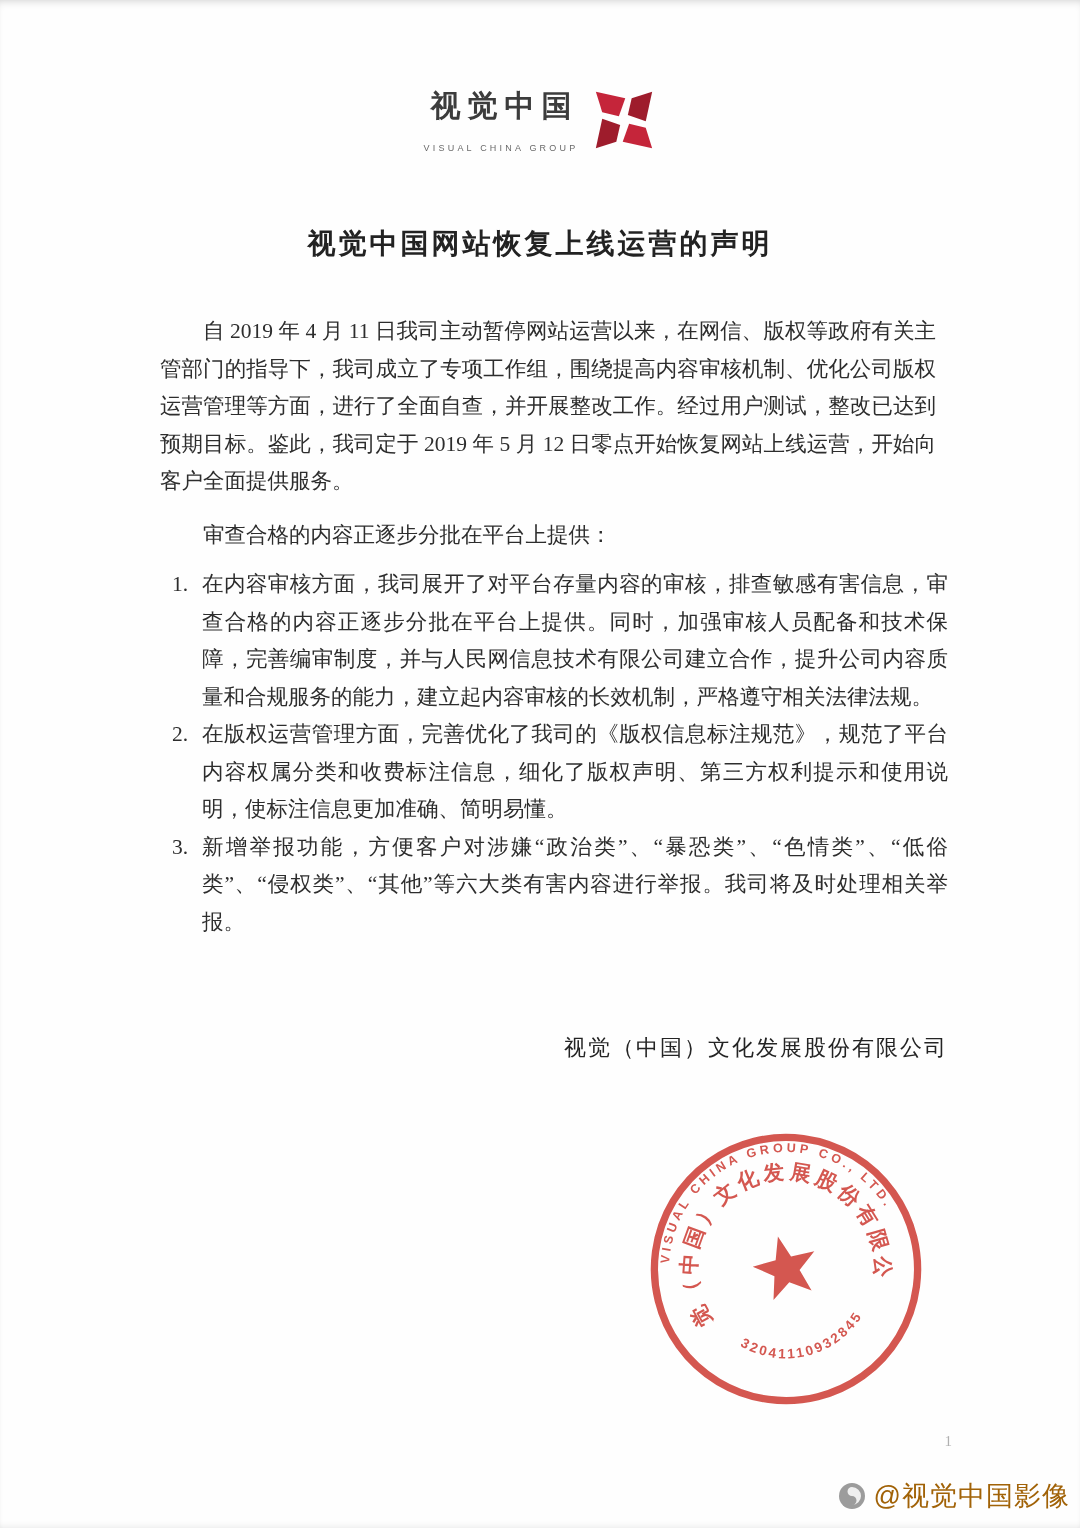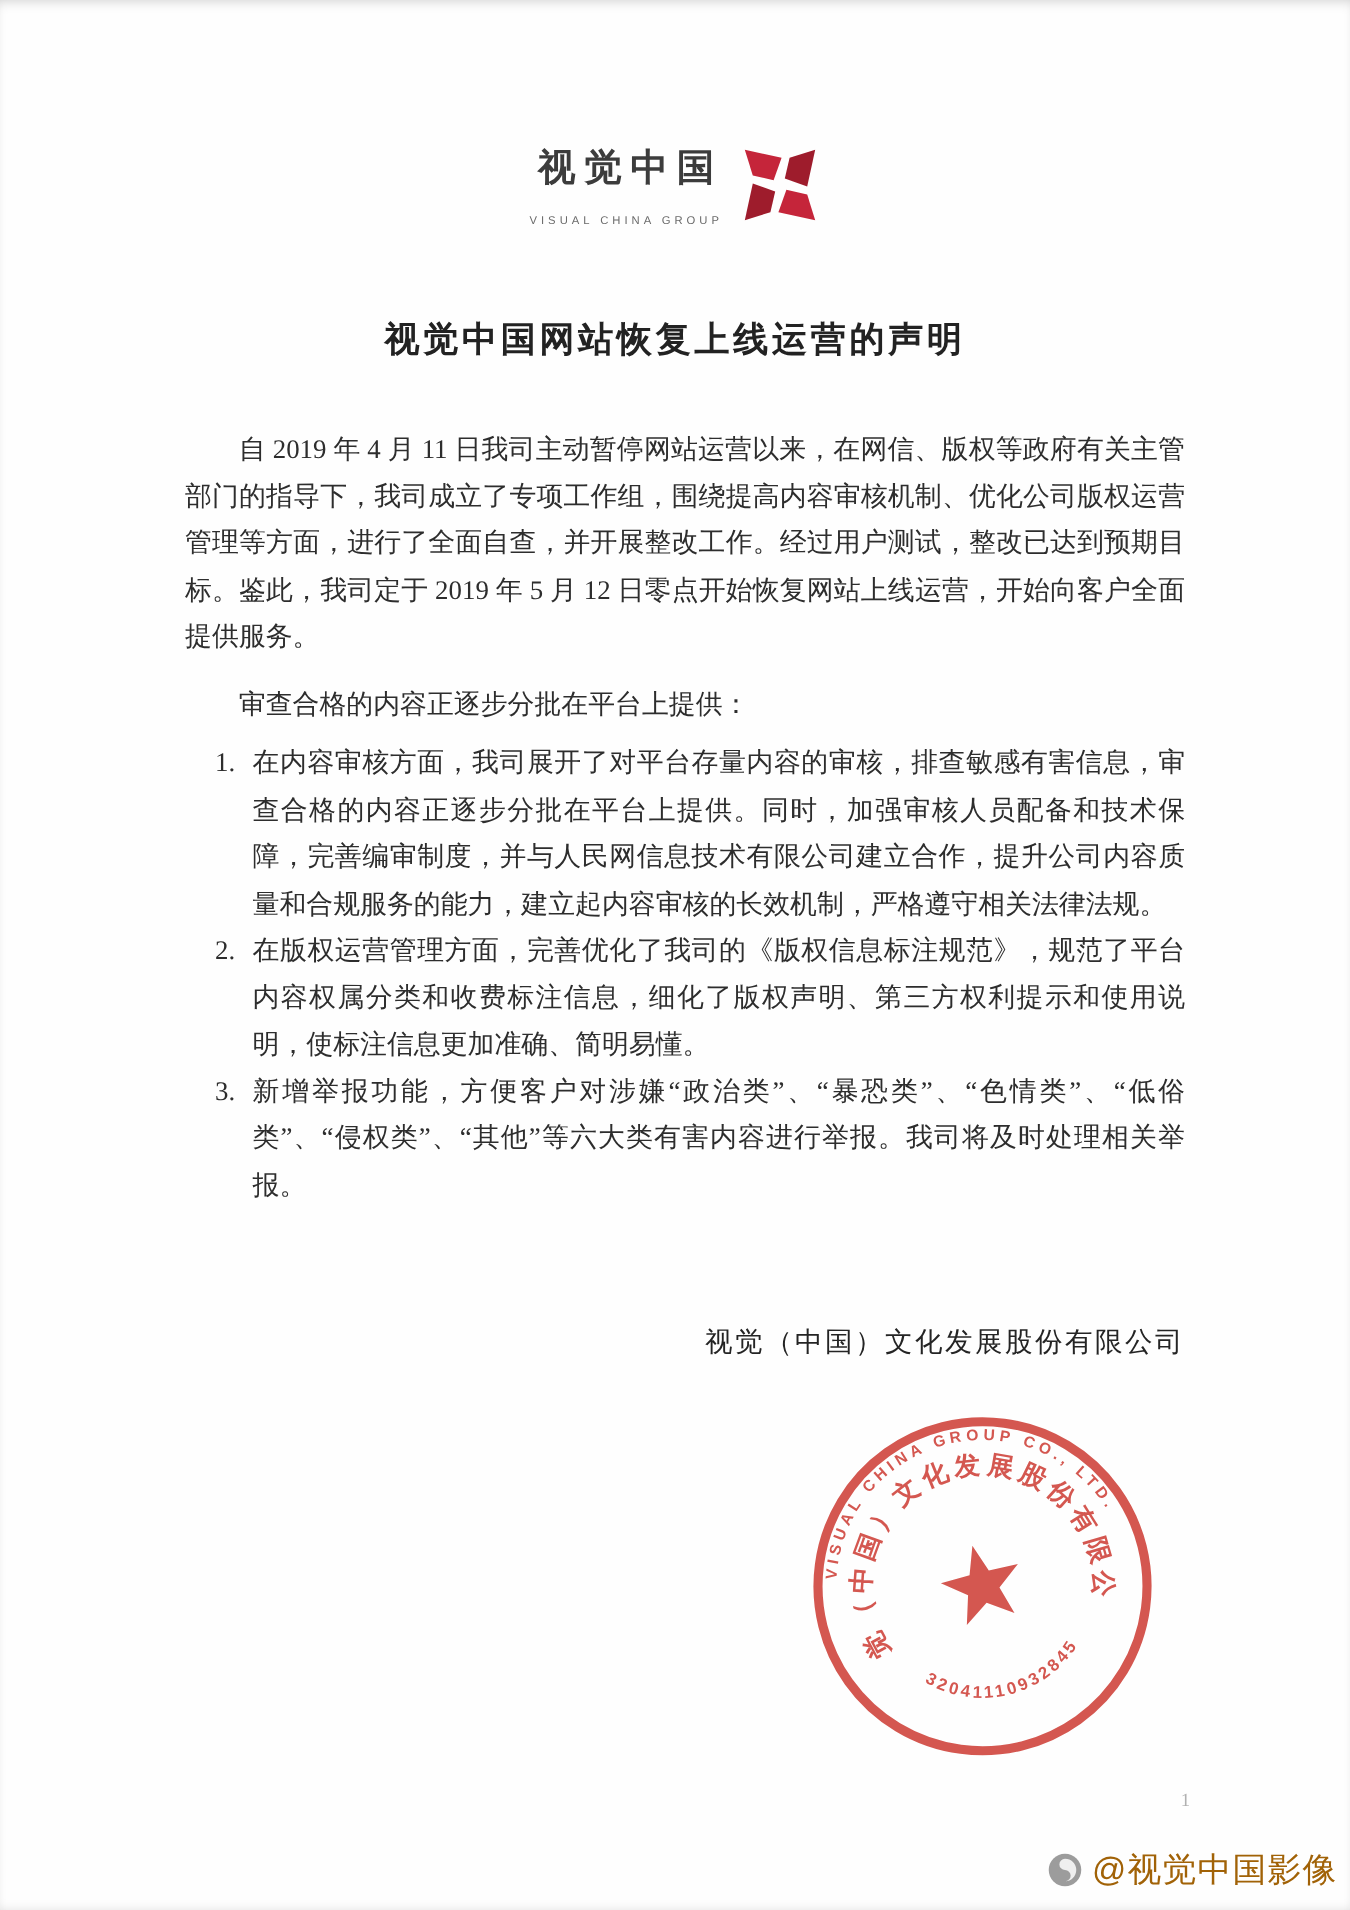--- a/index.html
+++ b/index.html
@@ -7,33 +7,33 @@
     position:relative;
     width:1080px;height:1528px;
     margin:0 auto;
     background:#fefefe;
     box-shadow:inset 0 6px 10px -6px #c9c9c9, inset 0 -6px 10px -8px #d5d5d5;
     font-family:"Liberation Serif","DejaVu Serif",serif;
     color:#2d2d2d;
     overflow:hidden;
   }
   
-  .logo-row{padding-top:114px;display:flex;justify-content:center;align-items:center;gap:14px;}
+  .logo-row{padding-top:86px;display:flex;justify-content:center;align-items:center;gap:14px;}
   .logo-textblock{text-align:right;}
   .logo-cn{font-family:"Liberation Sans","DejaVu Sans",sans-serif;font-size:30px;font-weight:bold;letter-spacing:7px;color:#3c3c3c;}
   .logo-en{font-family:"Liberation Sans","DejaVu Sans",sans-serif;font-size:9px;letter-spacing:3.2px;color:#6a6a6a;margin-top:16px;}
   .logo-mark{width:64px;height:64px;}
   
   h1.doc-title{
     margin:72px 0 0 0;text-align:center;
     font-size:28px;font-weight:bold;letter-spacing:3px;color:#222;
   }
   
   .content{margin:50px 132px 0 148px;font-size:21.5px;line-height:37.5px;text-align:justify;}
-  .para{margin:0;text-indent:2em;}
+  .para{margin:12px;text-indent:2em;}
   .para+.para{margin-top:16px;}
   .num-list{margin:10px 0 0 24px;}
   .li{display:flex;}
   .li-num{flex:none;width:30px;}
   .li-text{flex:1;text-align:justify;}
   .closing{margin-top:56px;text-indent:2em;}
   
   .signature{margin:92px 132px 0 0;text-align:right;font-size:22px;letter-spacing:2px;color:#242424;}
   .sig-date{margin-top:22px;letter-spacing:3px;}
   

